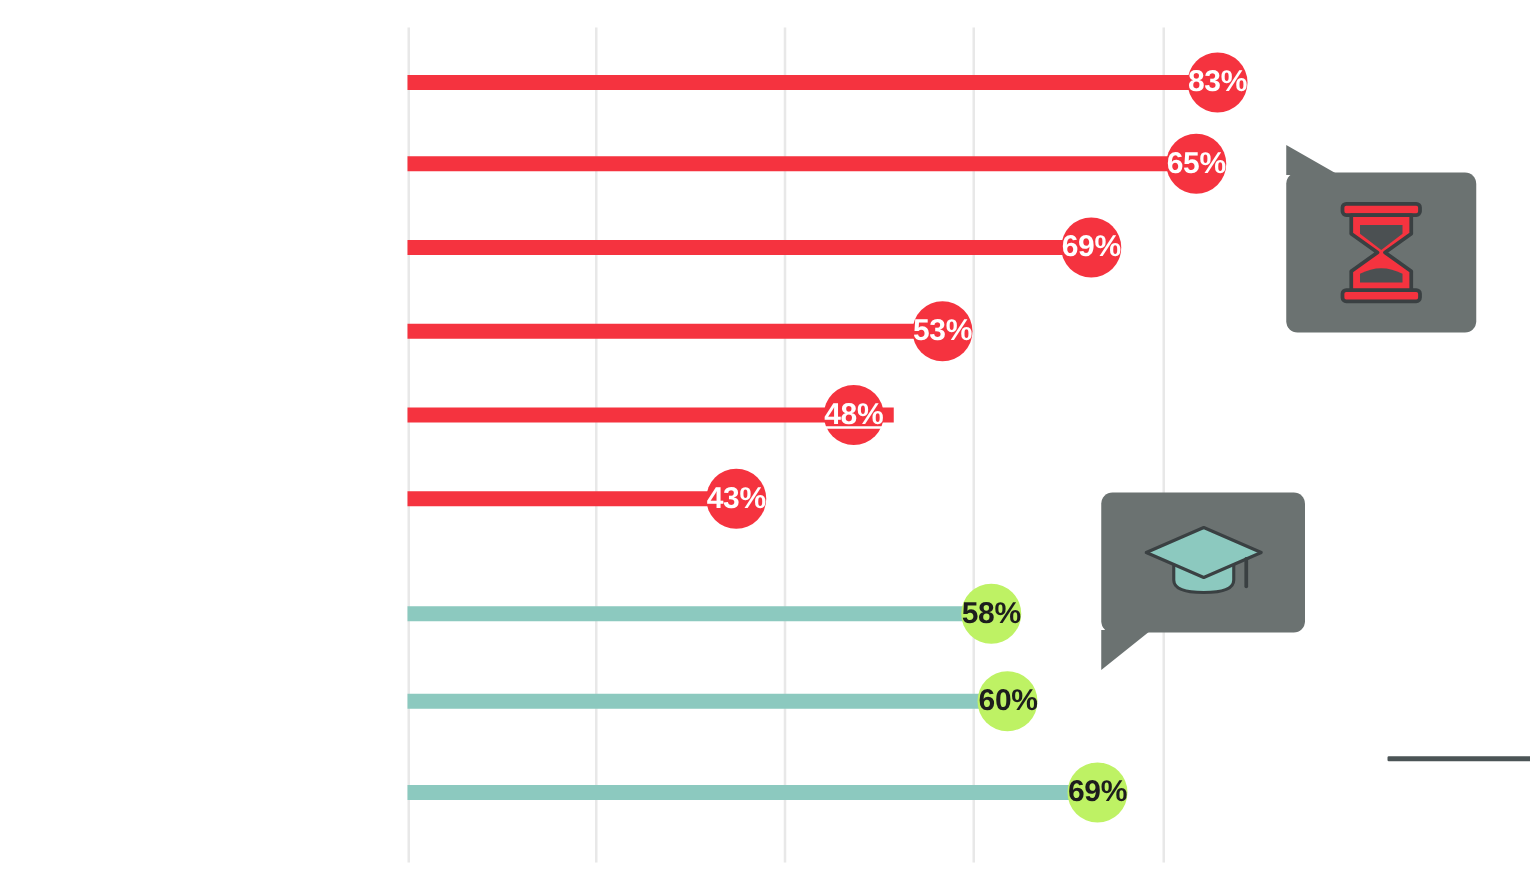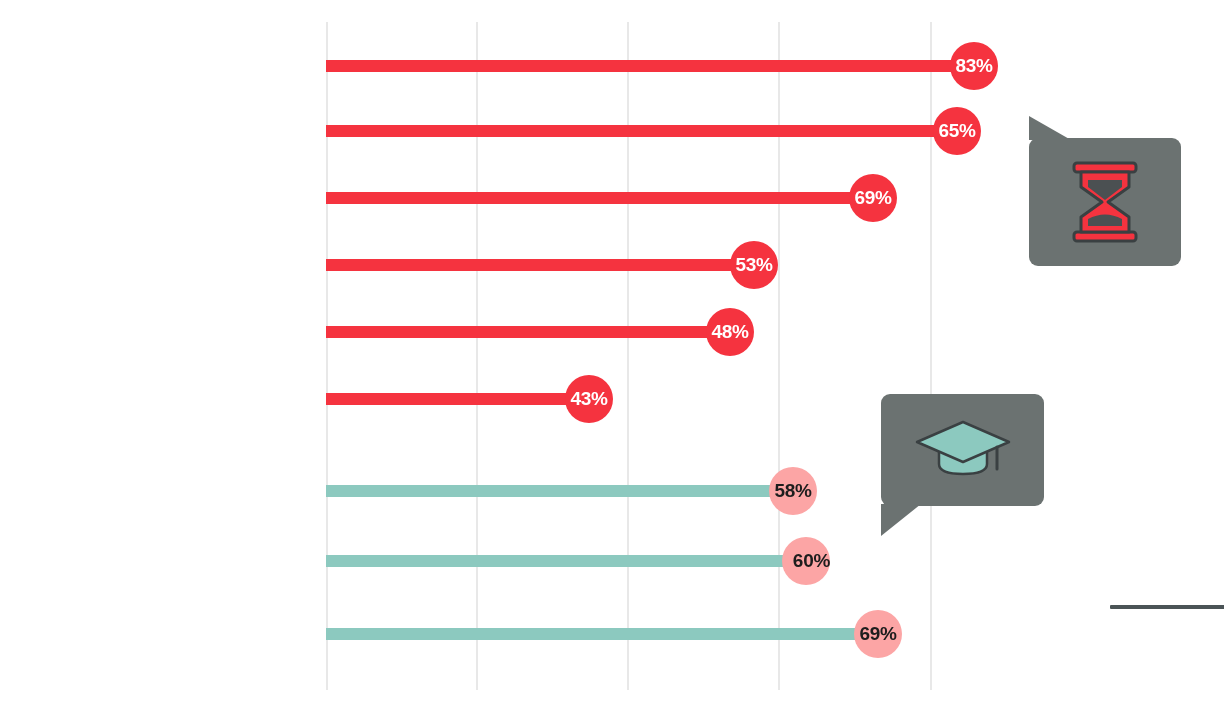--- a/index.html
+++ b/index.html
@@ -52,26 +52,26 @@
   .dot {
     position: absolute;
     width: 48px;
     height: 48px;
     margin-left: -24px;
     margin-top: -24px;
     border-radius: 50%;
     display: flex;
     align-items: center;
     justify-content: center;
-    font-size: 19px;
+    font-size: 24px;
     font-weight: bold;
     letter-spacing: -0.3px;
   }
   .dot.red  { background: #f5333f; color: #ffffff; }
-  .dot.teal { background: #fca5a5; color: #1d1d1d; }
+  .dot.teal { background: #bef264; color: #1d1d1d; }
 
   
   .bubble {
     position: absolute;
     background: #6b7271;
     border-radius: 9px;
   }
   .bubble-tail {
     position: absolute;
     width: 0;
@@ -150,21 +150,21 @@
 
     <div class="bar red" style="left:326px; width:428px;"></div>
     <div class="dot red" style="left:754px; top:0;text-align:center;">
         <span>53%</span>
       </div>
   </div>
 
   <div class="row" style="top:332px">
 
     <div class="bar red" style="left:326px; width:389px;"></div>
-    <div class="dot red" style="left:730px; top:0;">
+    <div class="dot red" style="left:683px; top:0;text-decoration:underline;">
         <span>48%</span>
       </div>
   </div>
 
   <div class="row" style="top:399px">
 
     <div class="bar red" style="left:326px; width:263px;"></div>
     <div class="dot red" style="left:589px; top:0;">
         <span>43%</span>
       </div>

